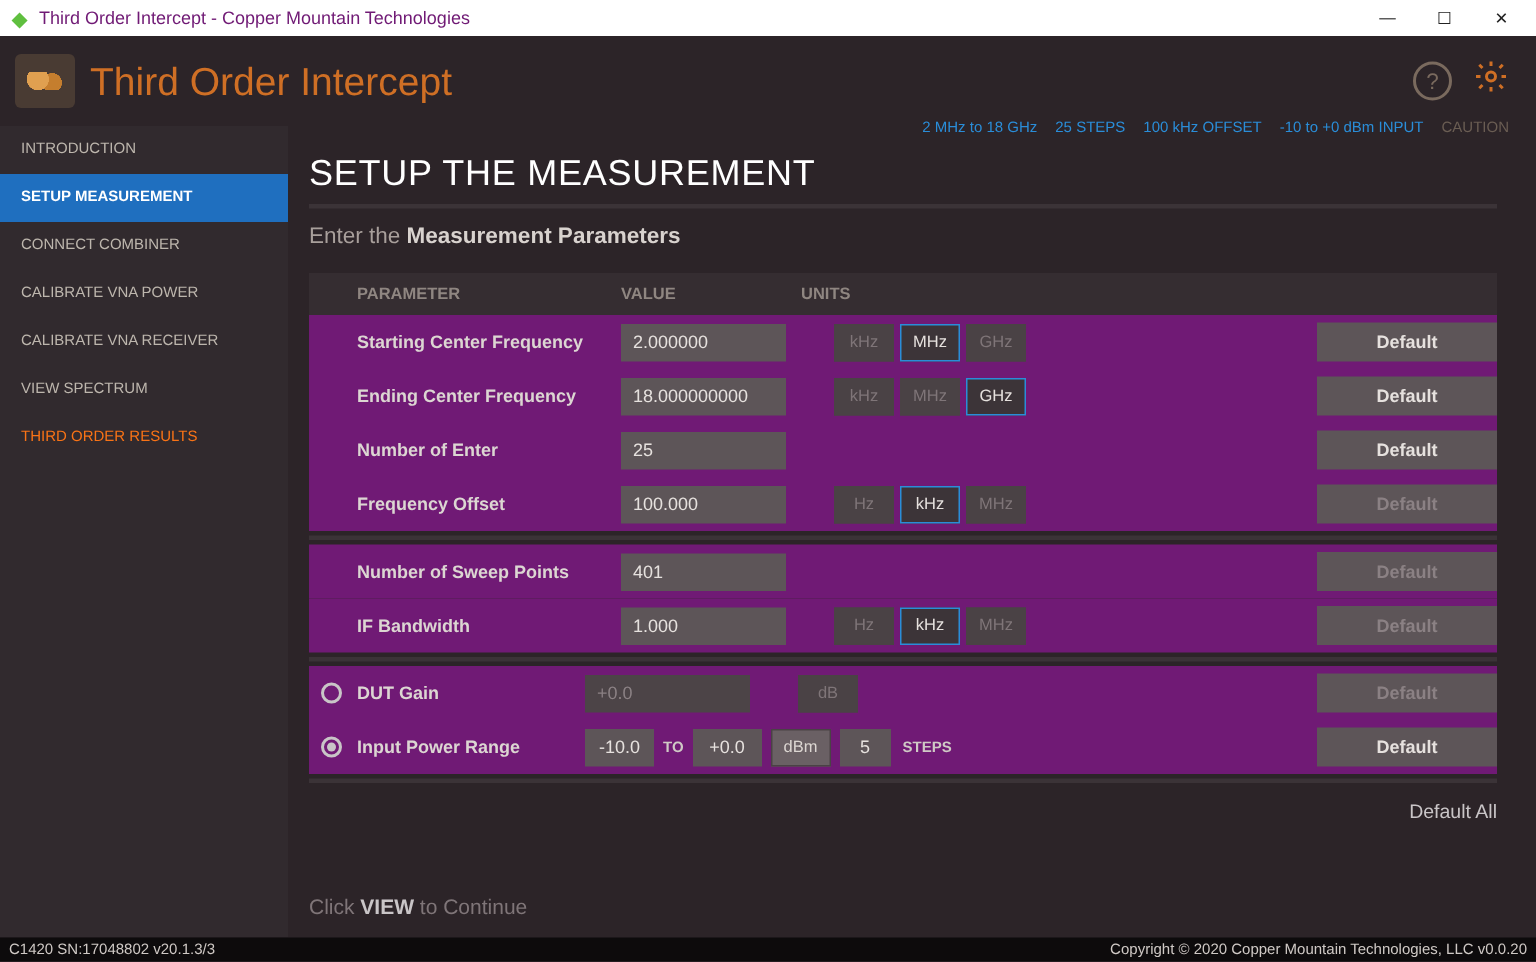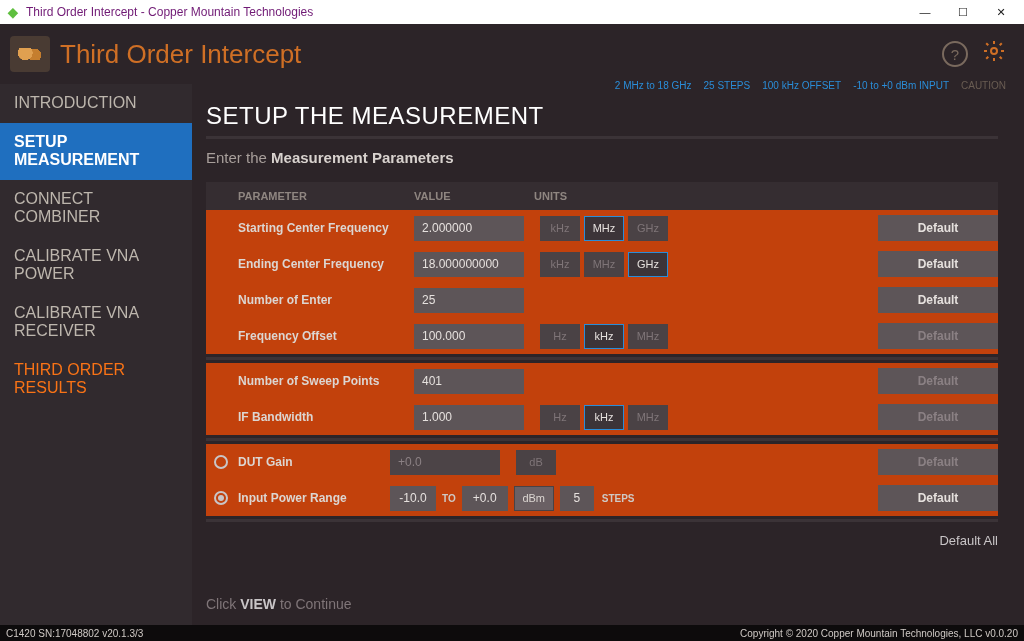--- a/index.html
+++ b/index.html
@@ -59,42 +59,42 @@
   .head-icon { width:26px;height:26px;border:2px solid #7a6a5e;border-radius:50%;display:flex;align-items:center;justify-content:center;color:#7a6a5e;font-size:15px; }
   .gear-icon { border:none; color:#cf6f25; font-size:24px; }
   .ribbon {
     position:absolute; right:18px; top:56px; font-size:10px; color:#2a8dd8;
     display:flex; gap:12px;
   }
   .ribbon .warn{ color:#6a5d53;}
   .body { flex:1; display:flex; overflow:hidden; }
   .sidebar { width:192px; background:#312a2e; display:flex;flex-direction:column; }
   .sidebar .item {
-    padding:10px 14px; font-size:16px; color:#bdb6ad; cursor:pointer;
+    padding:10px 14px; font-size:10px; color:#bdb6ad; cursor:pointer;
     border-bottom:1px solid rgba(0,0,0,0);
   }
   .sidebar .item.active { background:#1f6fbf; color:#fff; font-weight:600; }
   .sidebar .item.dim { color:#f97316; }
   .main { flex:1; padding: 18px 26px 0 14px; overflow:auto; }
   .main h2 { font-size:24px; font-weight:500; color:#fff; margin-bottom:6px; letter-spacing:0.5px;}
   .divider { height:3px; background:#3b3337; margin-bottom:10px; }
   .subtitle { font-size:15px; color:#a89f9b; margin-bottom:12px;}
   .subtitle b { color:#d8d2ce; font-weight:600;}
   .table-head { display:flex; padding:8px 0 8px 32px; font-size:11px; color:#8f8681; background:#352d31; font-weight:600;margin-top:16px;}
   .col-param{ width:176px;}
   .col-value{ width:120px;}
   .col-units{ }
-  .row { display:flex; align-items:center; padding:5px 0 5px 32px; background:#c2410c;}
+  .row { display:flex; align-items:center; padding:5px 0 5px 32px; background:#701a75;}
   .row .label{ width:176px; font-size:12px; color:#dcd6d2; font-weight:600;}
   .row .value-input{
     width:110px; height:25px; background:#5d5558; border:none; color:#e6e1de;
     padding:0 8px; font-size:12px;
   }
   .row .value-input.dim{ color:#8b8184; background:#4c4447;}
-  .row .units { margin-left:16px; display:flex; gap:4px;align-items:flex-end;}
+  .row .units { margin-left:32px; display:flex; gap:4px;align-items:flex-end;}
   .unit-btn{
     width:40px; height:25px; background:#4a4245; border:1px solid #4a4245;
     color:#7f7578; font-size:11px; display:flex;align-items:center;justify-content:center;
     cursor:pointer;
   }
   .unit-btn.on{ border:1px solid #2a8dd8; color:#e6e1de; background:#3c3438;}
   .unit-btn.solid{ background:#6a6064; color:#dcd6d2;}
   .row .default-btn, .btn{
     width:120px; height:26px; background:#5d5558; color:#e6e1de; font-size:12px;
     display:flex;align-items:center;justify-content:center; cursor:pointer;
@@ -160,20 +160,21 @@
 </div>
 
 <div class="body">
 
   <div class="sidebar">
     <div class="item">INTRODUCTION</div>
     <div class="item active">SETUP MEASUREMENT</div>
     <div class="item">CONNECT COMBINER</div>
     <div class="item">CALIBRATE VNA POWER</div>
     <div class="item">CALIBRATE VNA RECEIVER</div>
+    <div class="item">VIEW SPECTRUM</div>
     <div class="item dim">THIRD ORDER RESULTS</div>
   </div>
 
   <div class="main">
     <h2>SETUP THE MEASUREMENT</h2>
     <div class="divider"></div>
     <div class="subtitle">
       <span>Enter the </span><b>Measurement Parameters</b>
     </div>
 

